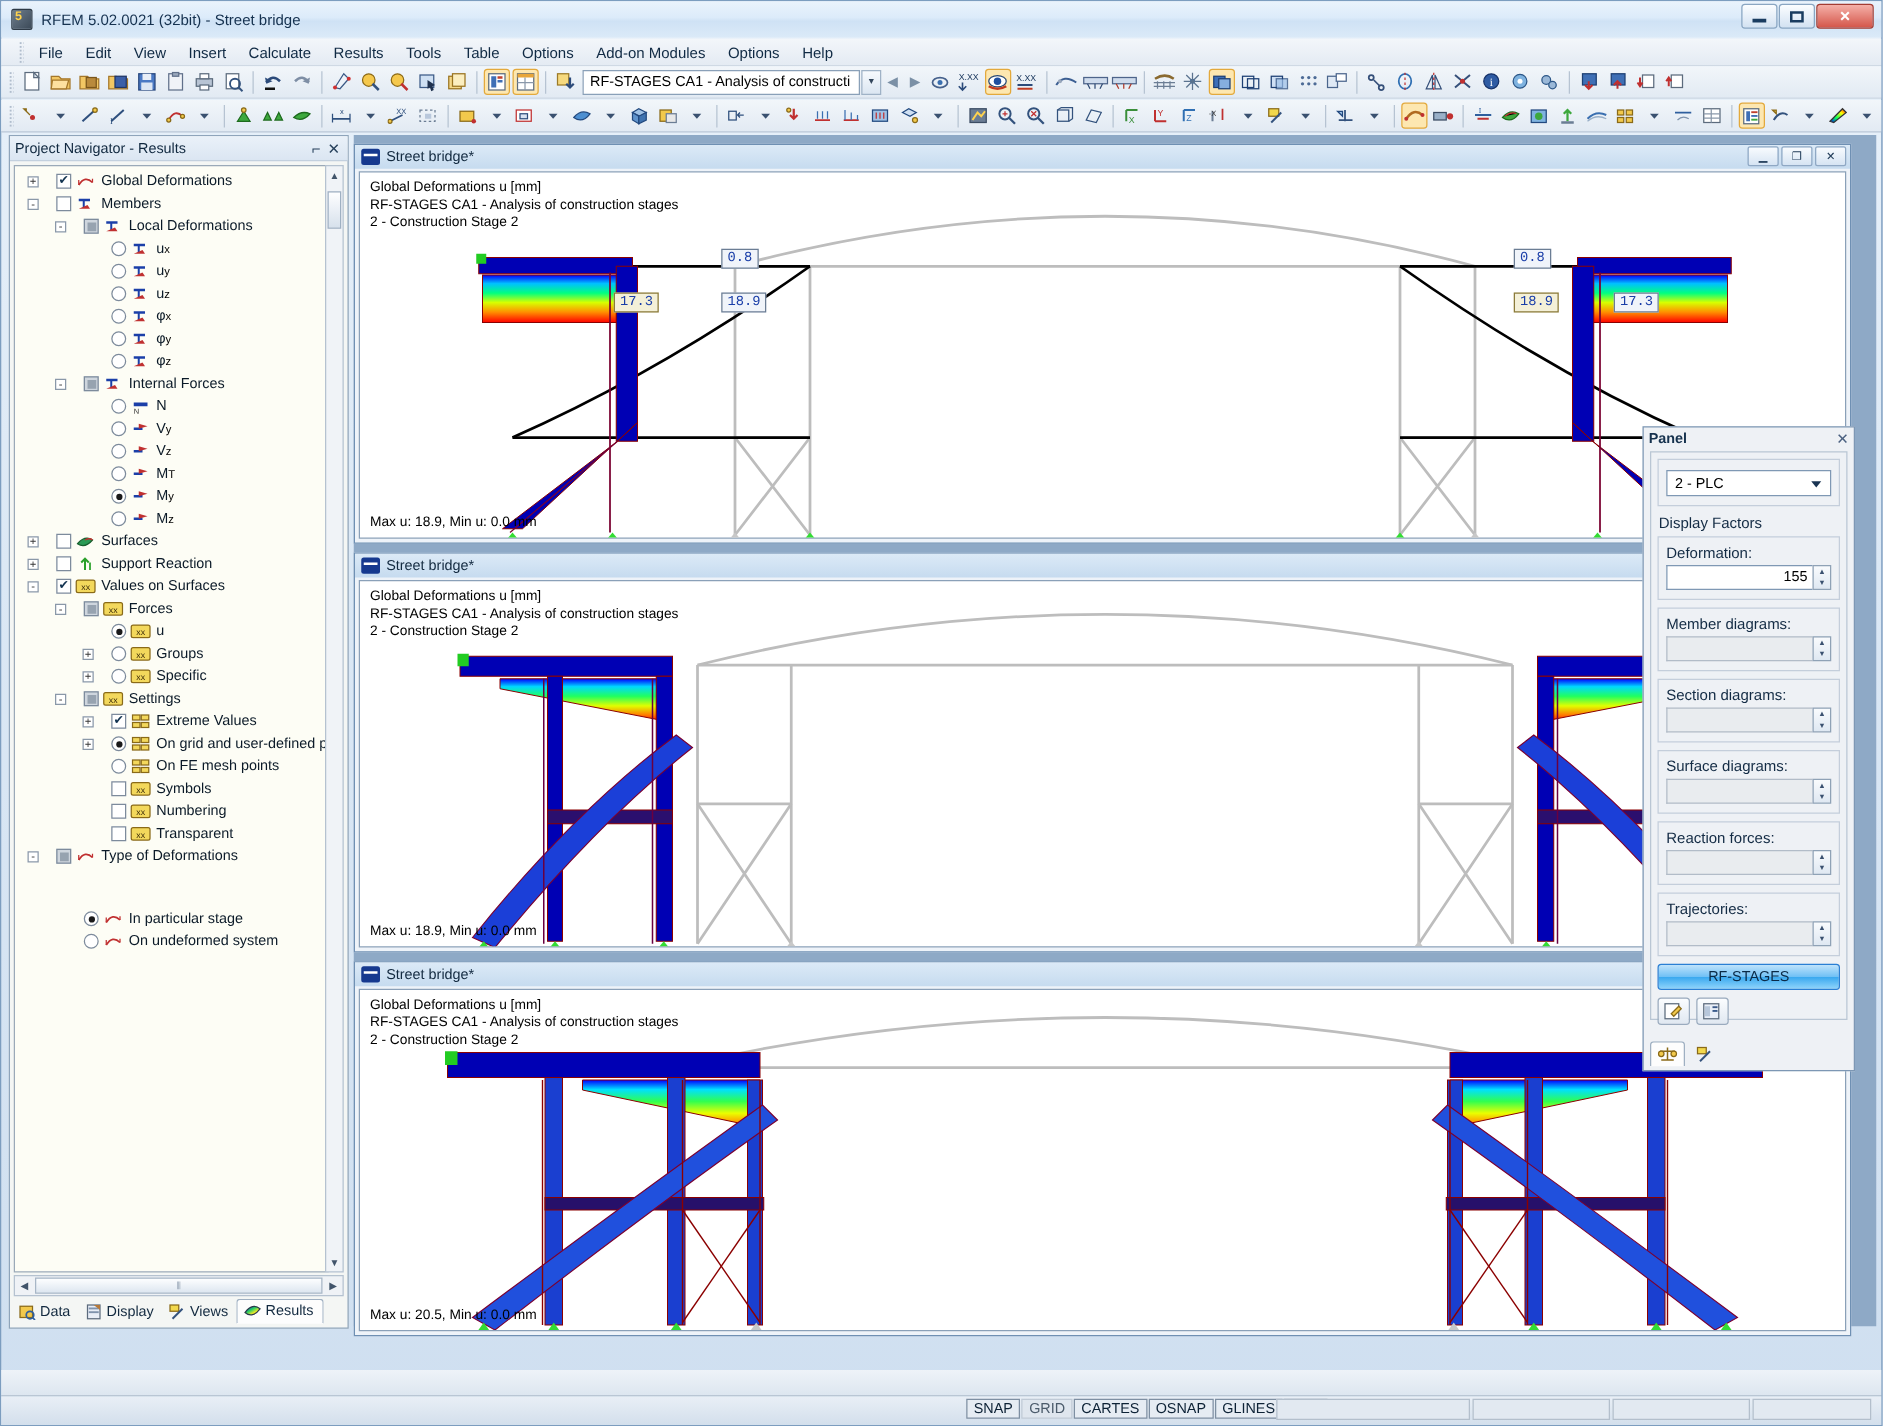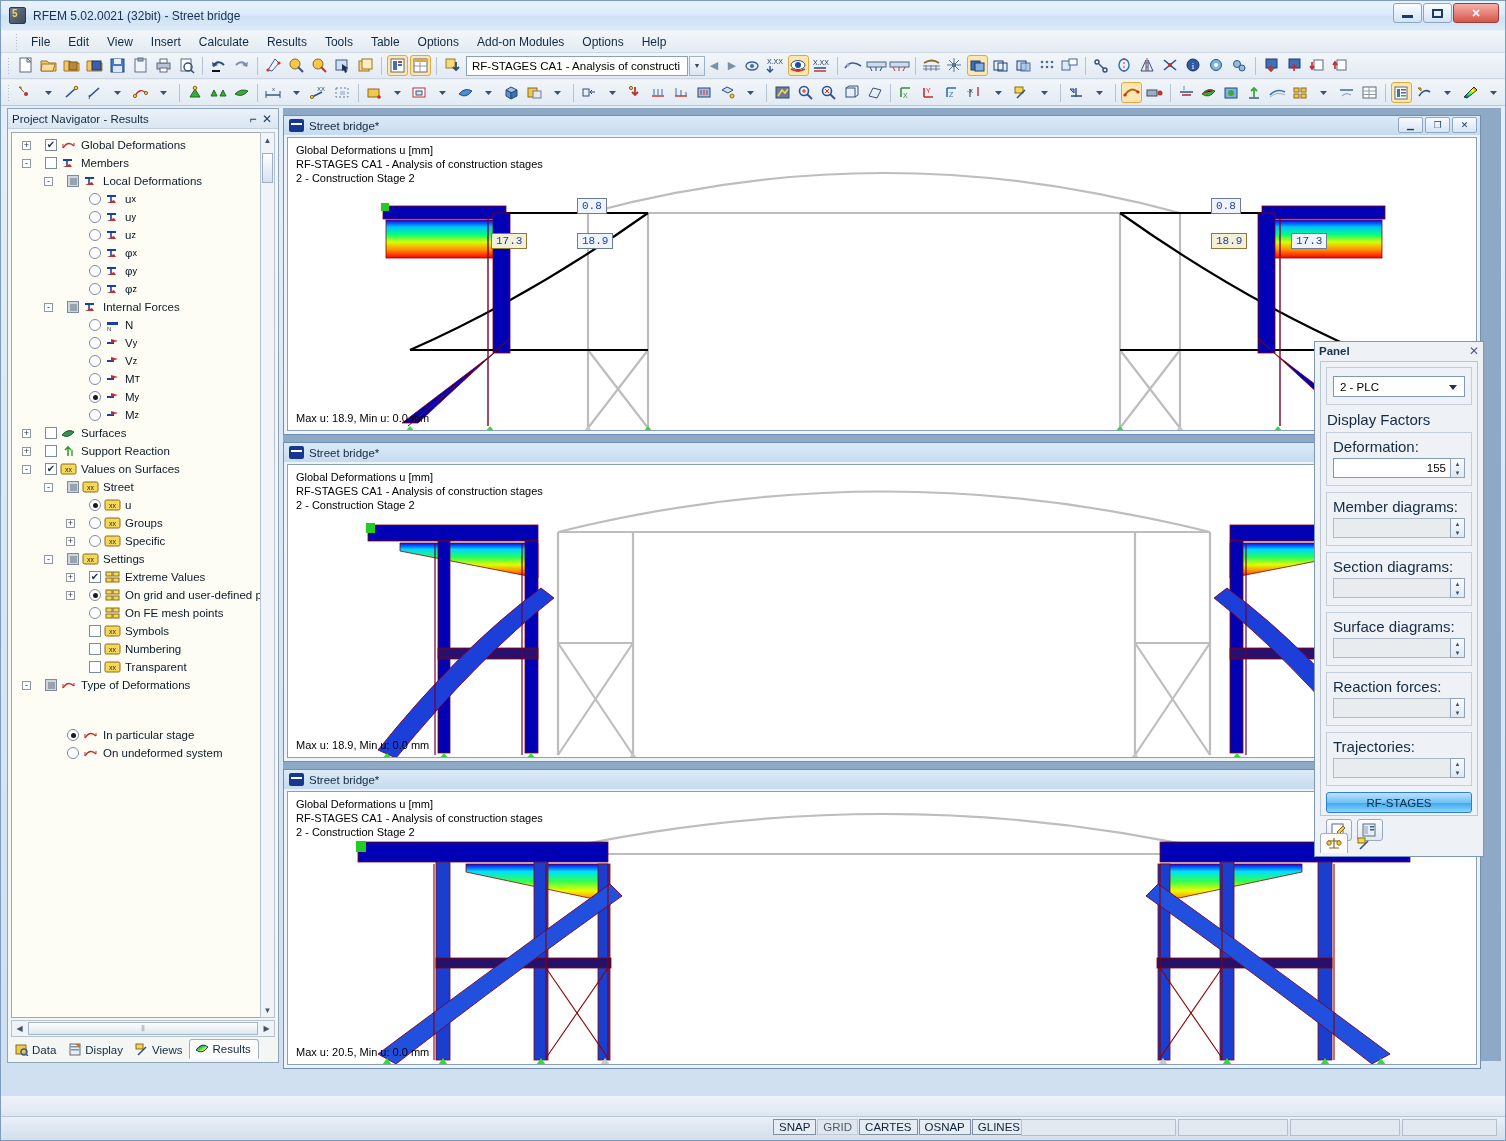--- a/index.html
+++ b/index.html
@@ -175,21 +175,21 @@
     position:absolute; left:1313px; top:340px; width:170px; height:516px;
     background:#eef1f5; border:1px solid #7d97b4;
   }
   .panel-head { height:17px; display:flex; align-items:center; padding:0 4px;
      font-size:11.5px; font-weight:bold; color:#16324e; }
   .panel-head .ttl{flex:1;}
   .panel-body { position:absolute; left:5px; right:5px; top:19px; bottom:40px;
      background:#eef1f5; border:1px solid #b9c6d4; padding:5px; }
   .pgroup { border:1px solid #c4cedb; background:#eef1f5; margin-bottom:6px; padding:5px 6px 7px 6px; }
   .pgroup.nolabel { padding-top:8px; }
-  .plabel { font-size:15px; color:#132b44; margin-bottom:3px; }
+  .plabel { font-size:12px; color:#132b44; margin-bottom:3px; }
   .psel { height:21px; background:#fff; border:1px solid #7f98b4;
      display:flex; align-items:center; padding-left:6px; font-size:11.5px; position:relative;}
   .psel .car { position:absolute; right:7px; top:8px; border-left:4px solid transparent;
      border-right:4px solid transparent; border-top:5px solid #1a3553; }
   .pspin { display:flex; height:20px; }
   .pspin .fld { flex:1; background:#fff; border:1px solid #7f98b4; border-right:none;
      text-align:right; padding-right:4px; font-size:11.5px; line-height:18px; }
   .pspin .fld.dis { background:#e9ecef; border-color:#b2bcc8; }
   .pspin .btns { width:15px; border:1px solid #8fa2b6; background:linear-gradient(180deg,#f9fbfd,#dfe8f2);
      display:flex; flex-direction:column; }
@@ -1201,21 +1201,21 @@
           <div class="trow" style="padding-left: 28px;">
             <span class="exp">-</span>
             <span class="dots"></span>
             <span class="cb gray"></span>
             <span class="ticon">
               <svg width="17" height="12">
                 <rect x="1" y="1" width="15" height="10" rx="1.5" fill="#f3d85c" stroke="#8a6a18"></rect>
                 <text x="8.5" y="9" font-size="7" fill="#3a2a08" text-anchor="middle" font-family="sans-serif">xx</text>
               </svg>
             </span>
-            <span class="lbl">Street</span>
+            <span class="lbl">Forces</span>
           </div>
           <div class="trow" style="padding-left: 50px;">
             <span class="exp none"></span>
             <span class="dots"></span>
             <span class="rb sel"></span>
             <span class="ticon">
               <svg width="17" height="12">
                 <rect x="1" y="1" width="15" height="10" rx="1.5" fill="#f3d85c" stroke="#8a6a18"></rect>
                 <text x="8.5" y="9" font-size="7" fill="#3a2a08" text-anchor="middle" font-family="sans-serif">xx</text>
               </svg>

